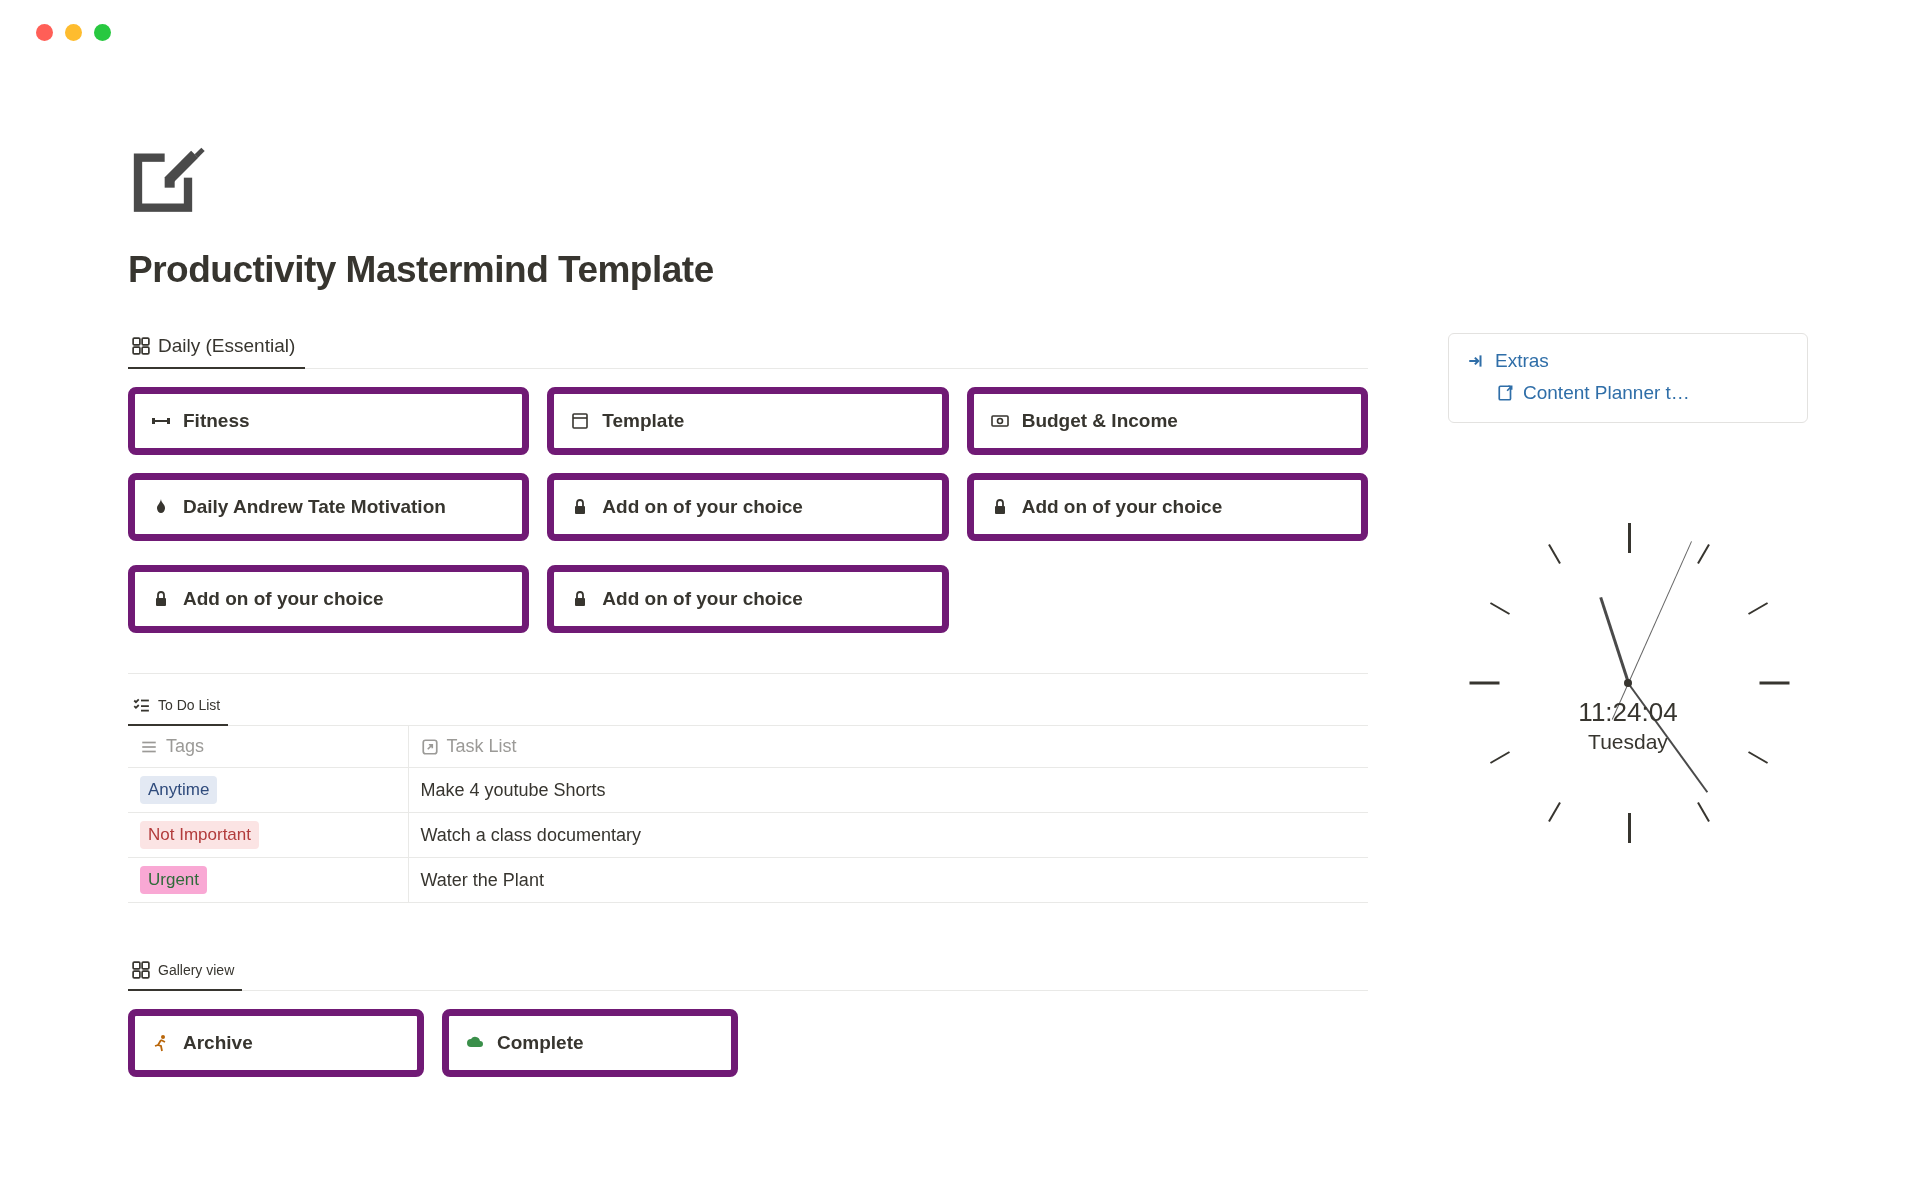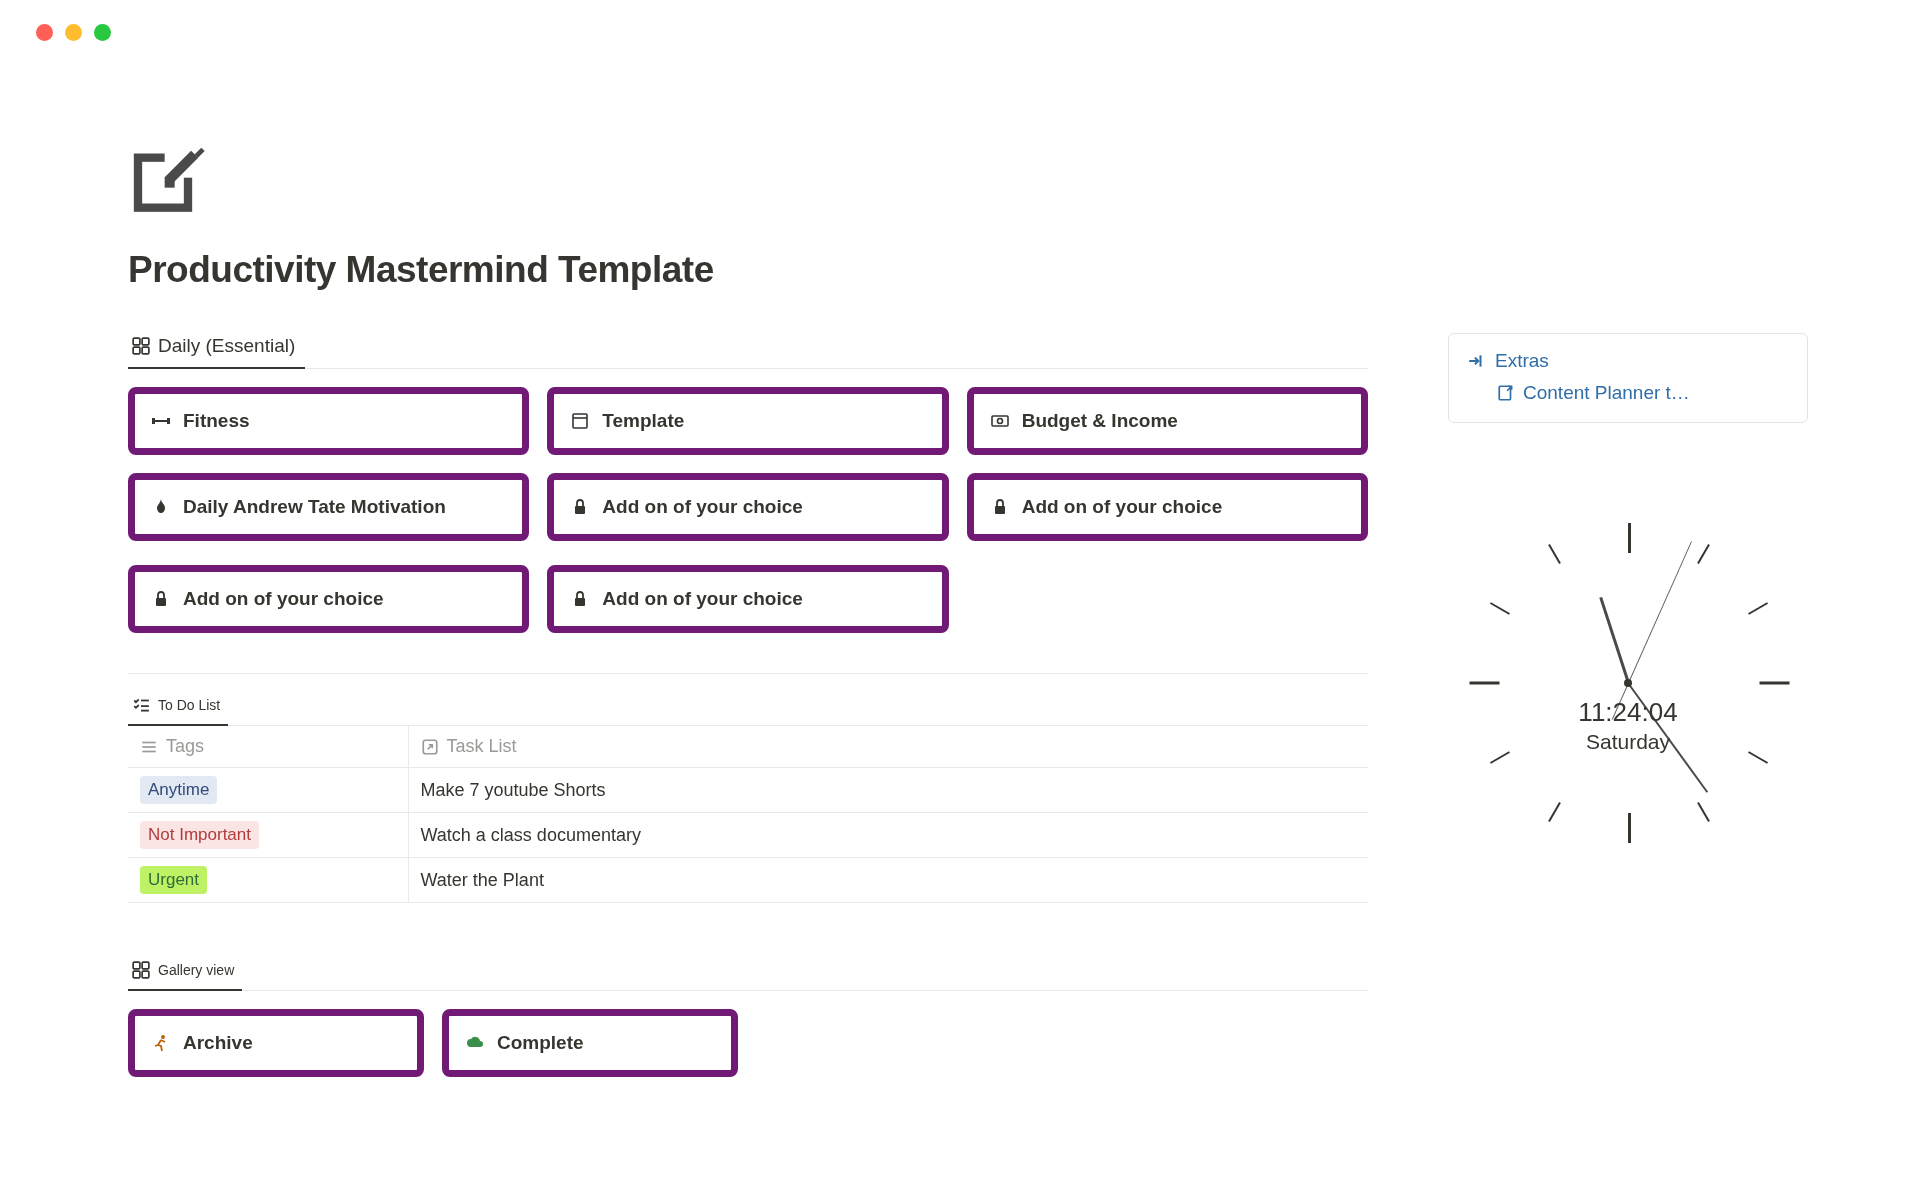--- a/index.html
+++ b/index.html
@@ -144,21 +144,21 @@
 
     .tag {
       display: inline-block;
       padding: 2px 8px;
       border-radius: 4px;
       font-size: 17px;
       line-height: 24px;
     }
     .tag-anytime { background: #e3e9f3; color: #2f4b7c; text-align: center; }
     .tag-notimportant { background: #fbe4e4; color: #b23b3b; }
-    .tag-urgent { background: #bef264; color: #2f6b3a; }
+    .tag-urgent { background: #f9a8d4; color: #2f6b3a; }
 
     .gallery-tab-bar {
       display: flex;
       border-bottom: 1px solid #e9e9e7;
       margin-top: 50px;
       margin-bottom: 18px;
     }
     .gallery-cards {
       display: grid;
       grid-template-columns: 296px 296px;
@@ -402,21 +402,21 @@
                     </svg>
                 </span>
                 <span>Task List</span>
               </div>
             </th>
           </tr>
         </thead>
         <tbody id="todo-body">
             <tr>
               <td class="col-tags"><span class="tag tag-anytime">Anytime</span></td>
-              <td>Make 7 youtube Shorts</td>
+              <td>Make 4 youtube Shorts</td>
             </tr>
             <tr>
               <td class="col-tags"><span class="tag tag-notimportant">Not Important</span></td>
               <td>Watch a class documentary</td>
             </tr>
             <tr>
               <td class="col-tags"><span class="tag tag-urgent">Urgent</span></td>
               <td>Water the Plant</td>
             </tr>
           </tbody>
@@ -494,19 +494,19 @@
             <div class="tick tick-long" style="transform: rotate(270deg) translateY(-160px);"></div>
             <div class="tick" style="transform: rotate(300deg) translateY(-160px);"></div>
             <div class="tick" style="transform: rotate(330deg) translateY(-160px);"></div>
           </div>
         <div class="hand hand-hour" style="transform: rotate(342deg);"></div>
         <div class="hand hand-min" style="transform: rotate(144deg);"></div>
         <div class="hand hand-sec" style="transform: rotate(24deg);"></div>
         <div class="clock-center"></div>
         <div class="clock-text">
           <div>11:24:04</div>
-          <div class="clock-day">Saturday</div>
+          <div class="clock-day">Tuesday</div>
         </div>
       </div>
     </div>
 
   </div>
 </div>
 
 </body></html>

